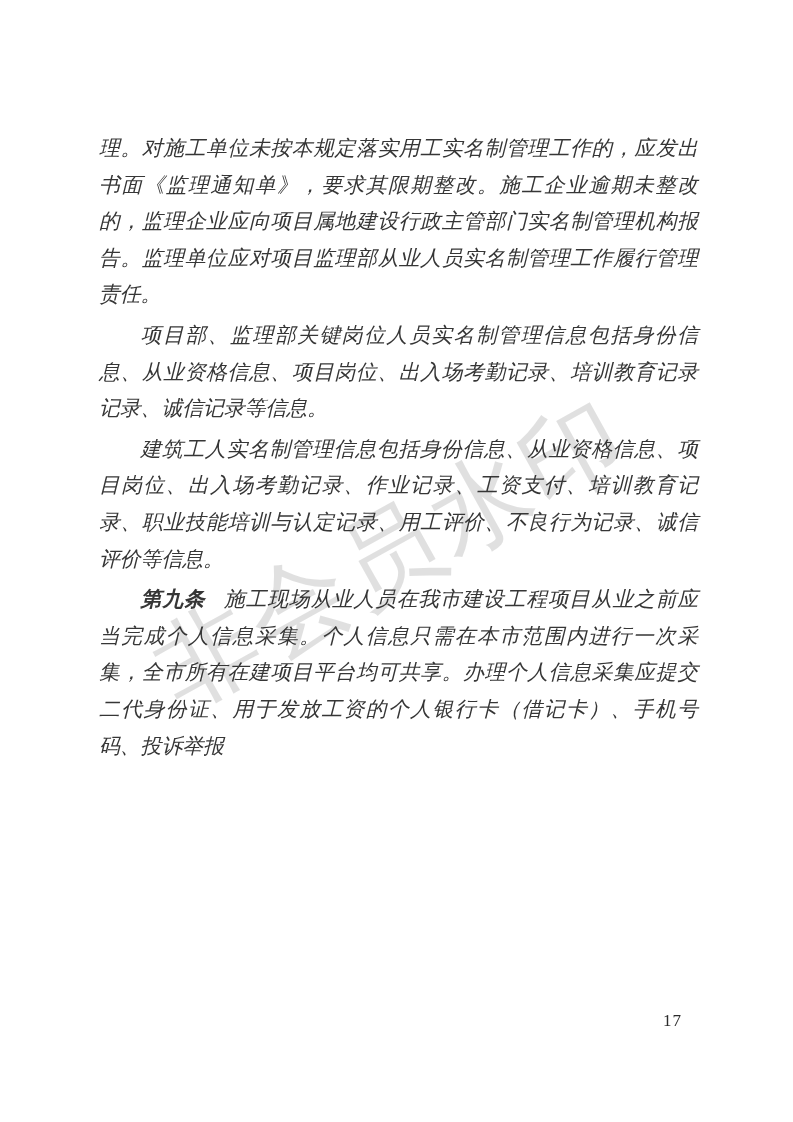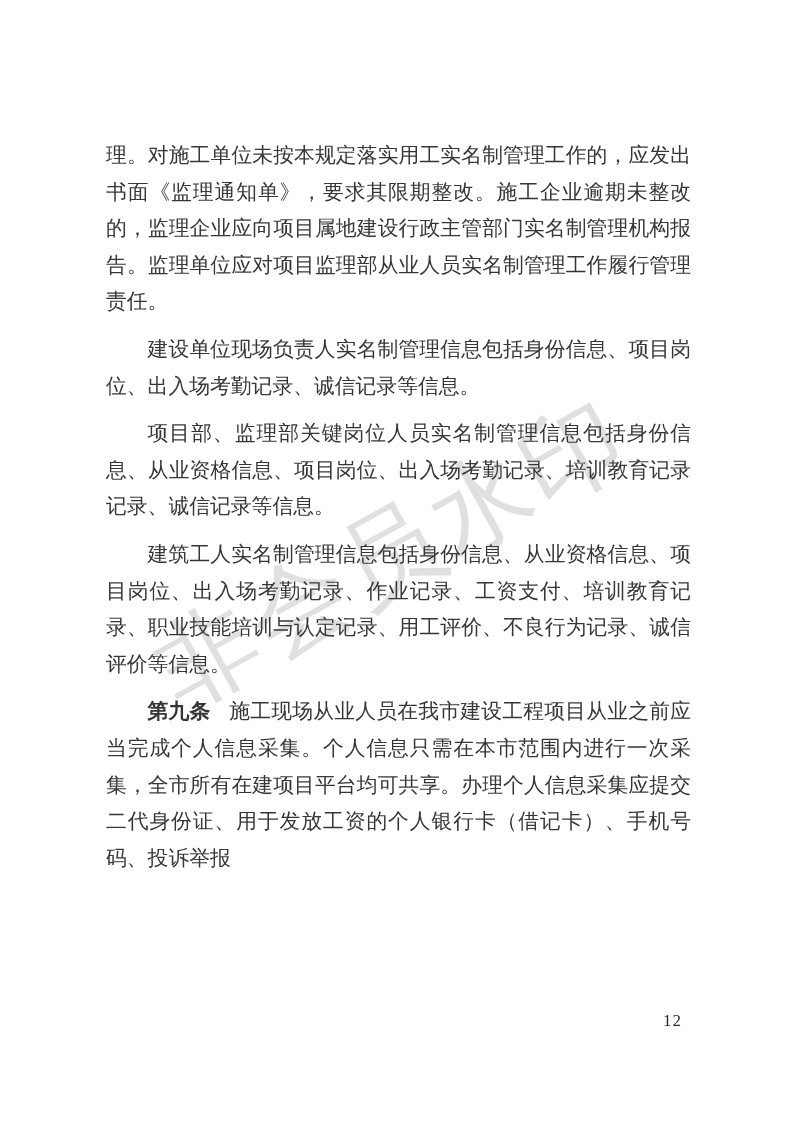--- a/index.html
+++ b/index.html
@@ -35,22 +35,23 @@
     top: 126px;
     width: 607px;
     z-index: 1;
     font-size: 20.8px;
     line-height: 36.6px;
     color: #363636;
     text-align: justify;
     text-justify: inter-ideograph;
   }
   .doc-body p.para {
-    margin: 11px;
+    margin: 4px;
     padding: 0;
+    font-style: italic;
   }
   .doc-body p.para.indent {
     text-indent: 2em;
   }
   .article-no {
     font-weight: bold;
     margin-right: 0.9em;
   }
   .page-number {
     position: absolute;
@@ -63,20 +64,19 @@
   }
 </style>
 </head>
 <body>
 
 <div class="page">
   <div class="watermark">非会员水印</div>
 
   <div class="doc-body">
       <p class="para"><span>理。对施工单位未按本规定落实用工实名制管理工作的，应发出书面《监理通知单》，要求其限期整改。施工企业逾期未整改的，监理企业应向项目属地建设行政主管部门实名制管理机构报告。监理单位应对项目监理部从业人员实名制管理工作履行管理责任。</span></p>
-      <p class="para indent"><span>建设单位现场负责人实名制管理信息包括身份信息、项目岗位、出入场考勤记录、诚信记录等信息。</span></p>
       <p class="para indent"><span>项目部、监理部关键岗位人员实名制管理信息包括身份信息、从业资格信息、项目岗位、出入场考勤记录、培训教育记录记录、诚信记录等信息。</span></p>
       <p class="para indent"><span>建筑工人实名制管理信息包括身份信息、从业资格信息、项目岗位、出入场考勤记录、作业记录、工资支付、培训教育记录、职业技能培训与认定记录、用工评价、不良行为记录、诚信评价等信息。</span></p>
       <p class="para indent"><span class="article-no">第九条</span><span>施工现场从业人员在我市建设工程项目从业之前应当完成个人信息采集。个人信息只需在本市范围内进行一次采集，全市所有在建项目平台均可共享。办理个人信息采集应提交二代身份证、用于发放工资的个人银行卡（借记卡）、手机号码、投诉举报</span></p>
     </div>
 
-  <div class="page-number">12</div>
+  <div class="page-number">17</div>
 </div>
 
 </body></html>

